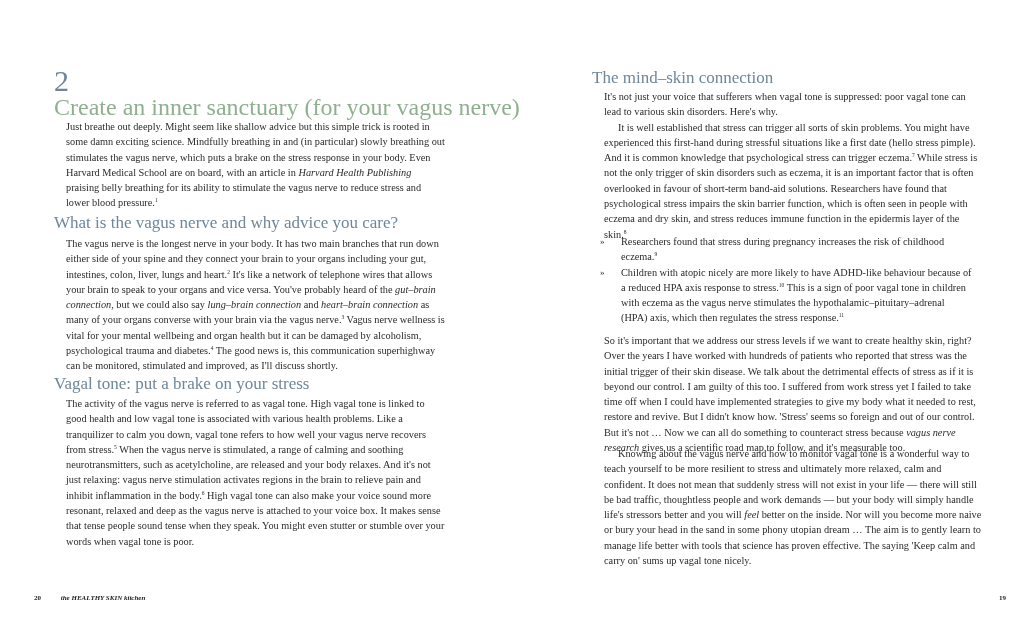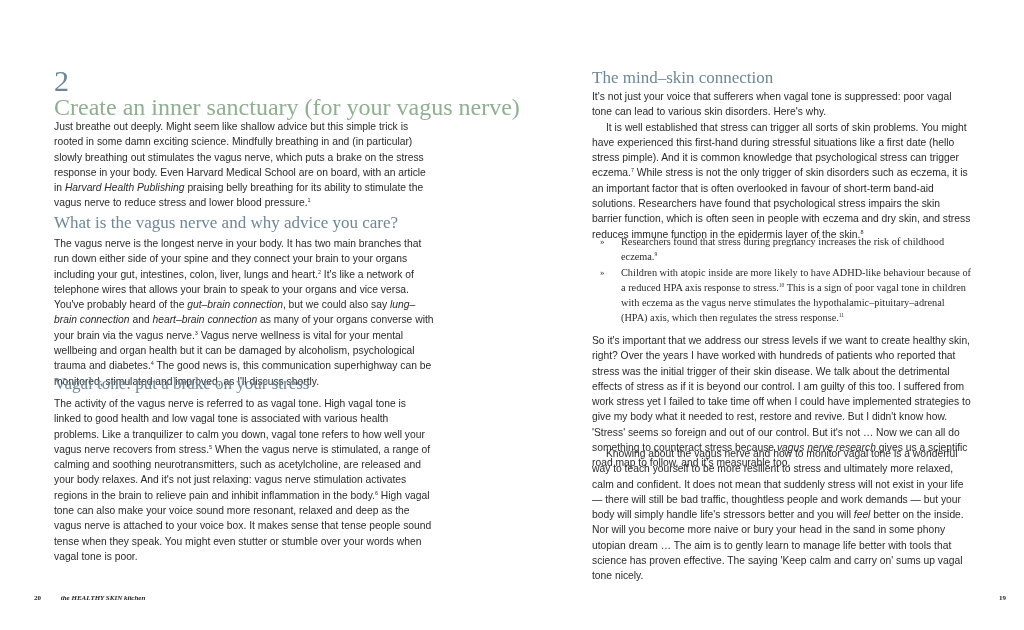--- a/index.html
+++ b/index.html
@@ -7,21 +7,21 @@
            font-family: "DejaVu Serif", "Liberation Serif", serif; color: #2a2a2a; }
     .page { position: absolute; top: 0; }
     .left { left: 54px; width: 380px; }
     .right { left: 592px; width: 380px; }
     .chapter-num { position: absolute; top: 66px; left: 0; font-family: "Liberation Serif", serif;
                    font-size: 30px; color: #6e8798; line-height: 30px; }
     .chapter-title { position: absolute; top: 96px; left: 0; font-family: "Liberation Serif", serif;
                      font-size: 24px; color: #8fb090; white-space: nowrap; line-height: 22px; }
     .h2 { font-family: "Liberation Serif", serif; font-size: 17px; color: #6e8798; white-space: nowrap;
           line-height: 20px; position: absolute; left: 0; text-align: right; }
-    .p { position: absolute; left: 0; width: 380px; font-family: Liberation Sans, sans-serif;
+    .p { position: absolute; left: 12px; width: 380px; font-family: Liberation Serif, serif;
          font-size: 10.3px; line-height: 15.3px; color: #2a2a2a; text-align: left; }
     .p i { font-style: italic; }
     .indent { text-indent: 14px; }
     .bullets { position: absolute; left: 0; width: 380px; margin: 0; padding: 0; list-style: none;
                font-family: "Liberation Serif", serif; font-size: 10.3px; line-height: 15.3px; }
     .bullets li { position: relative; padding-left: 29px; }
     .bullets .mark { position: absolute; left: 8px; top: 0; font-size: 9px; }
     .footer { position: absolute; top: 594px; font-family: "Liberation Serif", serif; font-size: 7px;
               font-weight: bold; color: #222; }
     .footer .title { font-style: italic; margin-left: 18px; }
@@ -48,21 +48,21 @@
   <span class="title">the HEALTHY SKIN kitchen</span>
 </div>
 
 <div class="page right">
   <div class="h2" style="top:68px;">The mind–skin connection</div>
   <div class="p" style="top:89px;">It's not just your voice that sufferers when vagal tone is suppressed: poor vagal tone can lead to various skin disorders. Here's why.</div>
   <div class="p indent" style="top:119.6px;"><span>It is well established that stress can trigger all sorts of skin problems. You might have experienced this first-hand during stressful situations like a first date (hello stress pimple). And it is common knowledge that psychological stress can trigger eczema.</span><sup>7</sup><span> While stress is not the only trigger of skin disorders such as eczema, it is an important factor that is often overlooked in favour of short-term band-aid solutions. Researchers have found that psychological stress impairs the skin barrier function, which is often seen in people with eczema and dry skin, and stress reduces immune function in the epidermis layer of the skin.</span><sup>8</sup></div>
 
   <ul class="bullets" style="top:234px;">
     <li><span class="mark">»</span><span>Researchers found that stress during pregnancy increases the risk of childhood eczema.</span><sup>9</sup></li>
-    <li><span class="mark">»</span><span>Children with atopic inside are more likely to have ADHD-like behaviour because of a reduced HPA axis response to stress.</span><sup>10</sup><span> This is a sign of poor vagal tone in children with eczema as the vagus nerve stimulates the hypothalamic–pituitary–adrenal (HPA) axis, which then regulates the stress response.</span><sup>11</sup></li>
+    <li><span class="mark">»</span><span>Children with atopic nicely are more likely to have ADHD-like behaviour because of a reduced HPA axis response to stress.</span><sup>10</sup><span> This is a sign of poor vagal tone in children with eczema as the vagus nerve stimulates the hypothalamic–pituitary–adrenal (HPA) axis, which then regulates the stress response.</span><sup>11</sup></li>
   </ul>
 
   <div class="p" style="top:333px;"><span>So it's important that we address our stress levels if we want to create healthy skin, right? Over the years I have worked with hundreds of patients who reported that stress was the initial trigger of their skin disease. We talk about the detrimental effects of stress as if it is beyond our control. I am guilty of this too. I suffered from work stress yet I failed to take time off when I could have implemented strategies to give my body what it needed to rest, restore and revive. But I didn't know how. 'Stress' seems so foreign and out of our control. But it's not … Now we can all do something to counteract stress because </span><i>vagus nerve research</i><span> gives us a scientific road map to follow, and it's measurable too.</span></div>
   <div class="p indent" style="top:446px;"><span>Knowing about the vagus nerve and how to monitor vagal tone is a wonderful way to teach yourself to be more resilient to stress and ultimately more relaxed, calm and confident. It does not mean that suddenly stress will not exist in your life — there will still be bad traffic, thoughtless people and work demands — but your body will simply handle life's stressors better and you will </span><i>feel</i><span> better on the inside. Nor will you become more naive or bury your head in the sand in some phony utopian dream … The aim is to gently learn to manage life better with tools that science has proven effective. The saying 'Keep calm and carry on' sums up vagal tone nicely.</span></div>
 </div>
 
 <div class="footer" style="left:999px;">
   <span>19</span>
 </div>
 

